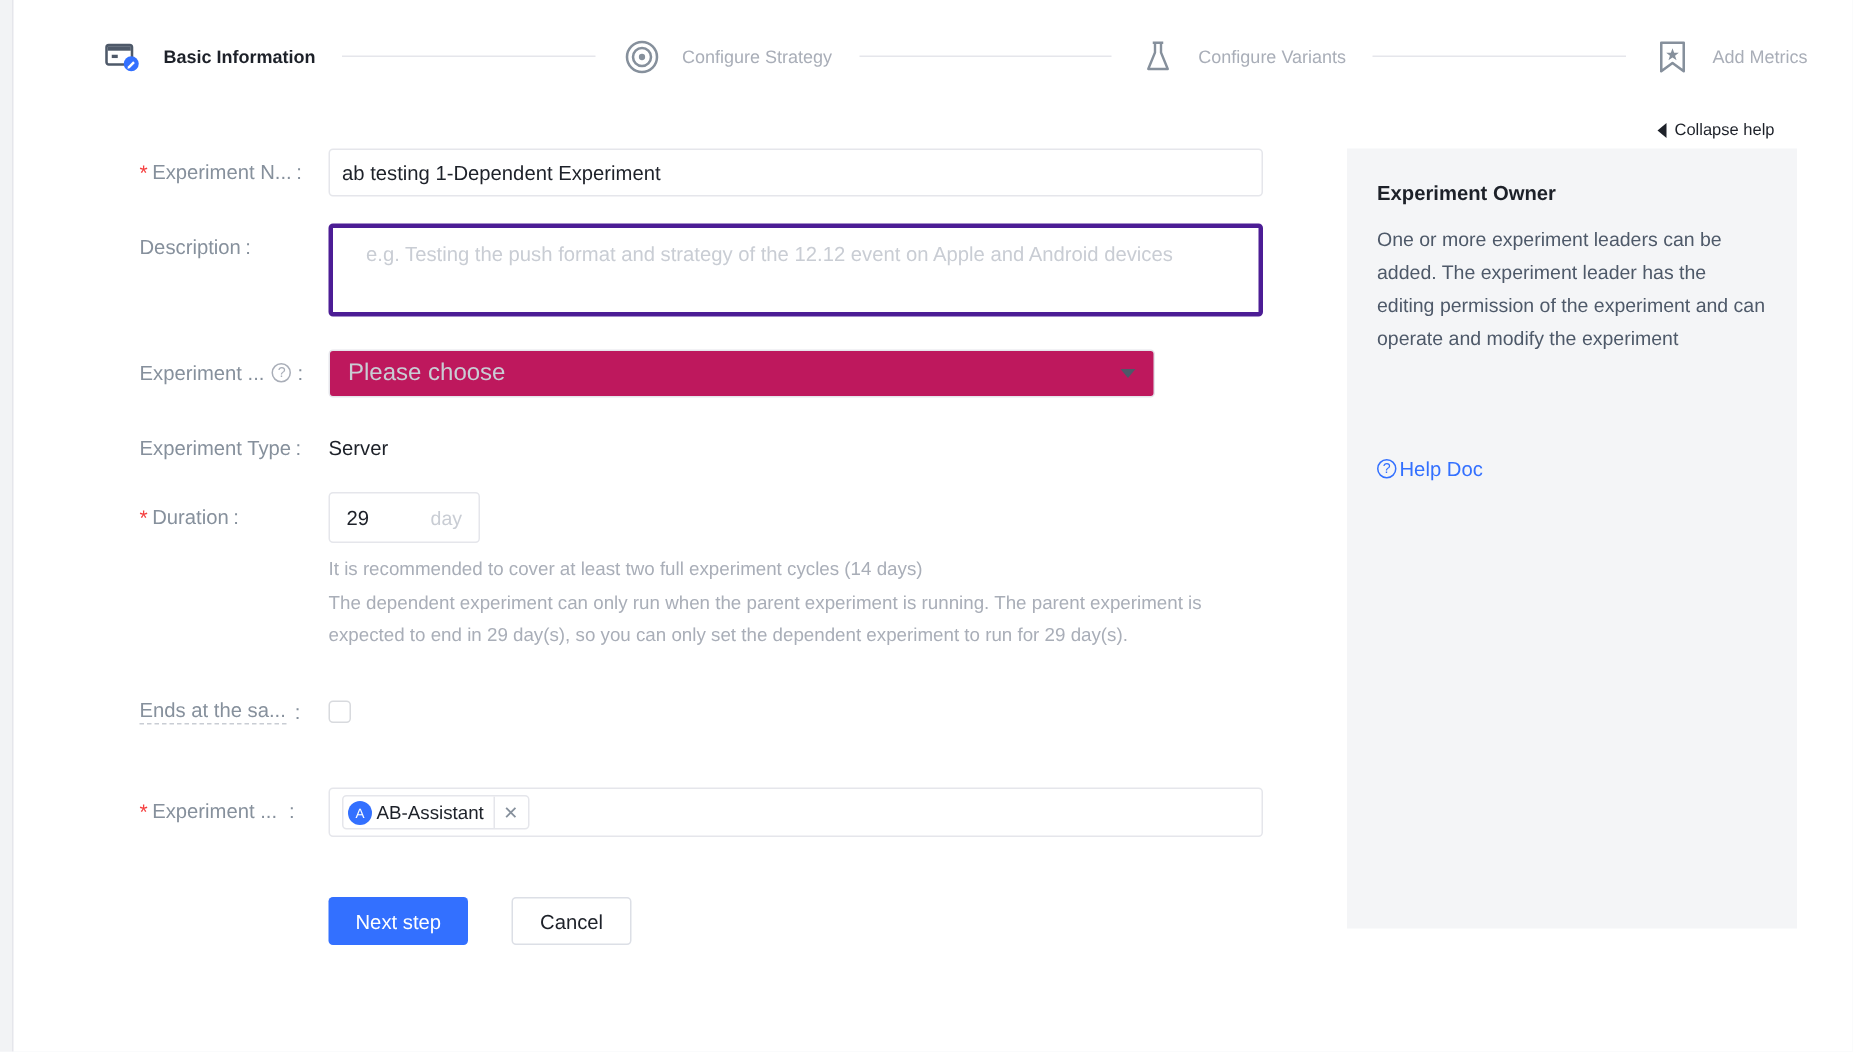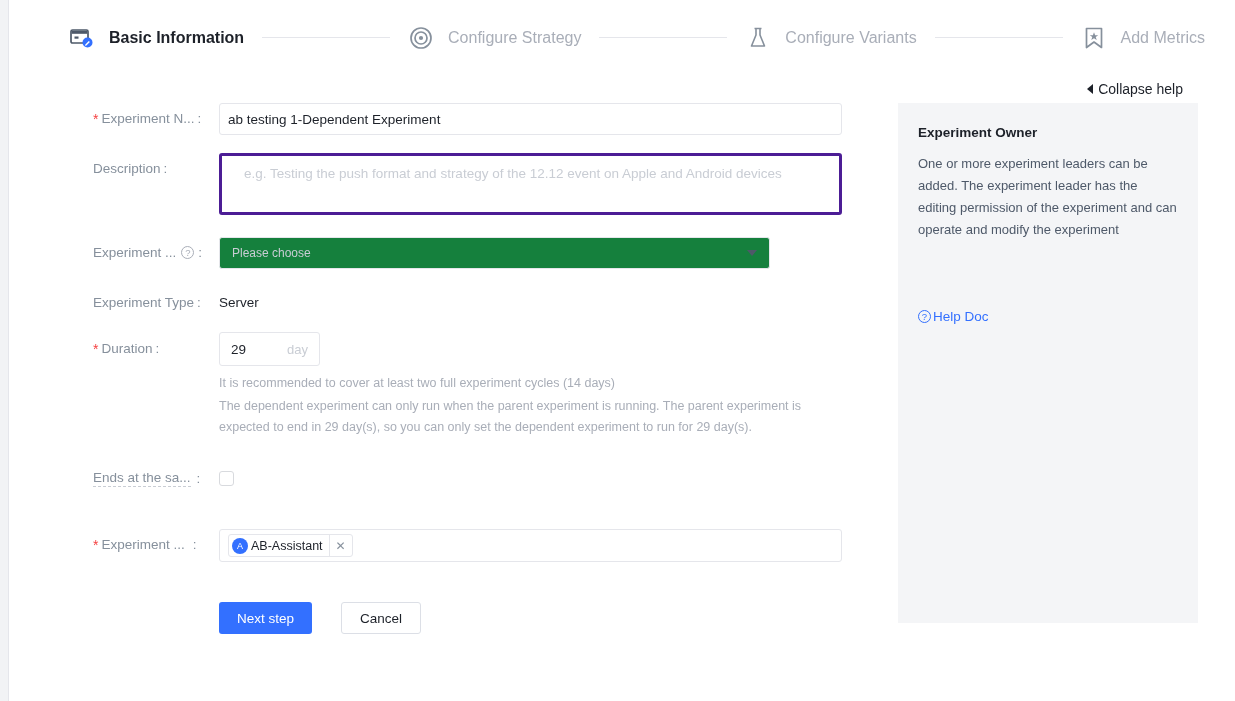--- a/index.html
+++ b/index.html
@@ -38,40 +38,40 @@
   }
 
   
   .stepper {
     display: flex; align-items: center;
     margin: 0 30px 0 60px;
     height: 75px;
   }
   .step { display: flex; align-items: center; flex: 0 0 auto; }
   .step-label {
-    font-size: 16px; margin-left: 14px;
+    font-size: 12px; margin-left: 14px;
     color: #a9aeb8; white-space: nowrap;
   }
   .step.active .step-label { color: #1d2129; font-weight: bold; }
   .step-line {
     flex: 1 1 auto; height: 1px; background: #e5e6eb;
     margin: 0 18px;
     min-width: 40px;
   }
   .step-icon { width: 26px; height: 26px; position: relative; flex: 0 0 auto; }
   .step-icon svg { display: block; }
 
   
   .collapse-row {
     display: flex; justify-content: flex-end;
     padding-right: 52px; margin-top: 6px; margin-bottom: 6px;
   }
   .collapse-help {
     display: inline-flex; align-items: center; gap: 5px;
-    font-size: 14px; color: #1d2129; cursor: pointer;
+    font-size: 11px; color: #1d2129; cursor: pointer;
   }
   .collapse-caret {
     width: 0; height: 0;
     border-top: 5px solid transparent;
     border-bottom: 5px solid transparent;
     border-right: 6px solid #1d2129;
   }
 
   
   .body-area { display: flex; padding-left: 84px; padding-right: 52px; }
@@ -113,24 +113,24 @@
     width: 623px; height: 62px;
     border: 3px solid #4c1d95; border-radius: 3px;
     background: #fff; position: relative;
     padding: 10px 22px;
     font-size: 13.5px; color: #c9cdd4;
   }
 
   .select-box {
     width: 551px; height: 32px;
     border: 1px solid #e5e6eb; border-radius: 3px;
-    background: #15803d;
+    background: #be185d;
     display: flex; align-items: center; justify-content: space-between;
     padding: 0 12px;
-    font-size: 12px; color: #c9cdd4;
+    font-size: 16px; color: #c9cdd4;
     cursor: pointer;
   }
   .select-caret {
     width: 0; height: 0;
     border-left: 5px solid transparent;
     border-right: 5px solid transparent;
     border-top: 6px solid #4e5969;
   }
 
   .static-value { font-size: 13.5px; color: #1d2129; padding-top: 8px; }

